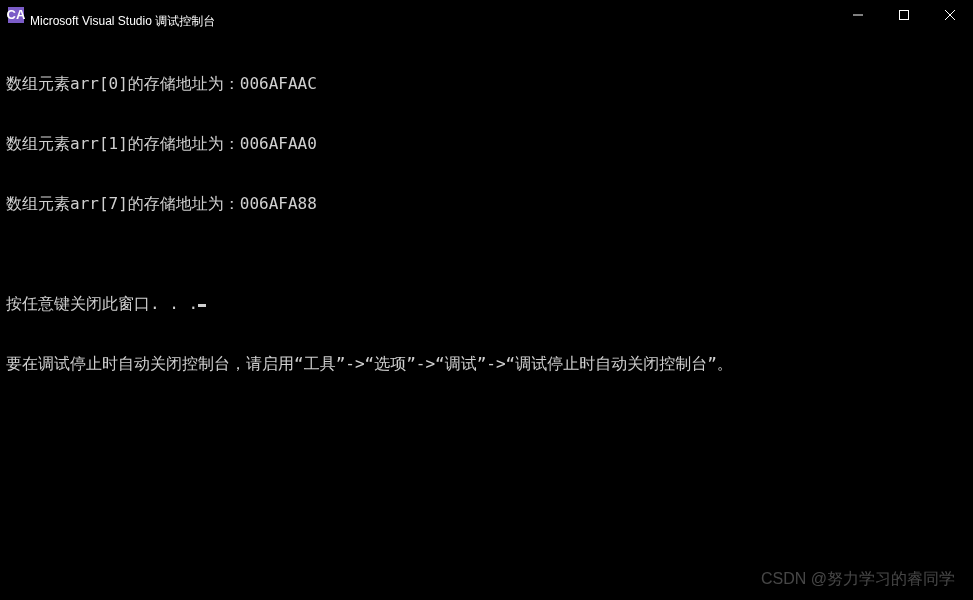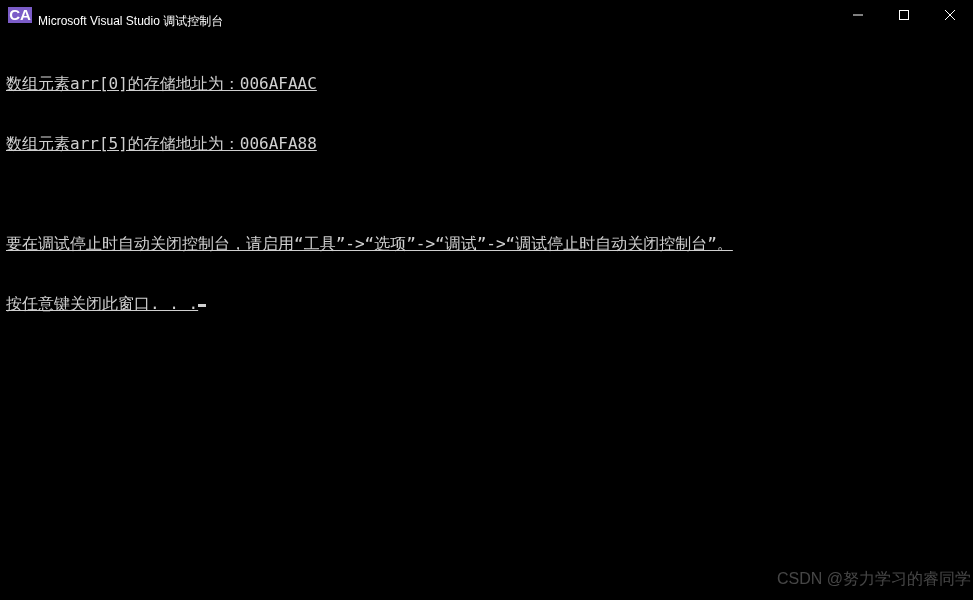--- a/index.html
+++ b/index.html
@@ -15,28 +15,28 @@
       height: 30px;
       background: #000;
       display: flex;
       align-items: center;
       color: #fff;
       font-family: "Segoe UI", sans-serif;
       font-size: 12px;
       border-bottom: 1px solid #000;
     }
     .titlebar-icon {
-      width: 24px;
+      width: 16px;
       height: 16px;
       margin: 0 6px 0 8px;
       background: #7b5cc8;
       display: flex;
       align-items: center;
       justify-content: center;
-      font-size: 15px;
+      font-size: 13px;
       font-weight: bold;
       color: #fff;
       font-family: "Segoe UI", sans-serif;
     }
     .titlebar-title { flex: 0 0 auto; margin-top: 13px; }
     .titlebar-spacer { flex: 1; }
     .titlebar-controls { display: flex; height: 100%; }
     .titlebar-btn {
       width: 46px;
       height: 100%;
@@ -47,32 +47,32 @@
     }
     .titlebar-btn svg { width: 10px; height: 10px; }
     .console-area {
       padding: 4px 6px;
       color: #d0d0d0;
       font-size: 16px;
       line-height: 20px;
       white-space: pre;
       font-family: "NSimSun", "SimSun", "Consolas", monospace;
     }
-    .console-line { display: block; text-decoration: underline; }
+    .console-line { display: block; }
     .cursor {
       display: inline-block;
       width: 8px;
       height: 3px;
       background: #d0d0d0;
       vertical-align: baseline;
       margin-bottom: 2px;
     }
     .watermark {
       position: absolute;
-      right: 2px;
+      right: 18px;
       bottom: 10px;
       color: rgba(200,200,200,0.35);
       font-size: 16px;
       font-family: "Microsoft YaHei", sans-serif;
       pointer-events: none;
     }
   </style>
 </head>
 <body>
 
@@ -95,19 +95,20 @@
       <svg viewBox="0 0 10 10">
           <line x1="0" y1="0" x2="10" y2="10" stroke="#fff" stroke-width="1"></line>
           <line x1="10" y1="0" x2="0" y2="10" stroke="#fff" stroke-width="1"></line>
         </svg>
     </div>
   </div>
 </div>
 
 <div class="console-area">
   <span class="console-line">数组元素arr[0]的存储地址为：006AFAAC</span>
-  <span class="console-line">数组元素arr[5]的存储地址为：006AFA88</span>
+  <span class="console-line">数组元素arr[1]的存储地址为：006AFAA0</span>
+  <span class="console-line">数组元素arr[7]的存储地址为：006AFA88</span>
   <span class="console-line"></span>
+  <span class="console-line"><span>按任意键关闭此窗口. . .</span><span class="cursor"></span></span>
   <span class="console-line">要在调试停止时自动关闭控制台，请启用“工具”-&gt;“选项”-&gt;“调试”-&gt;“调试停止时自动关闭控制台”。</span>
-  <span class="console-line"><span>按任意键关闭此窗口. . .</span><span class="cursor"></span></span>
 </div>
 
 <div class="watermark">CSDN @努力学习的睿同学</div>
 
 </body></html>

